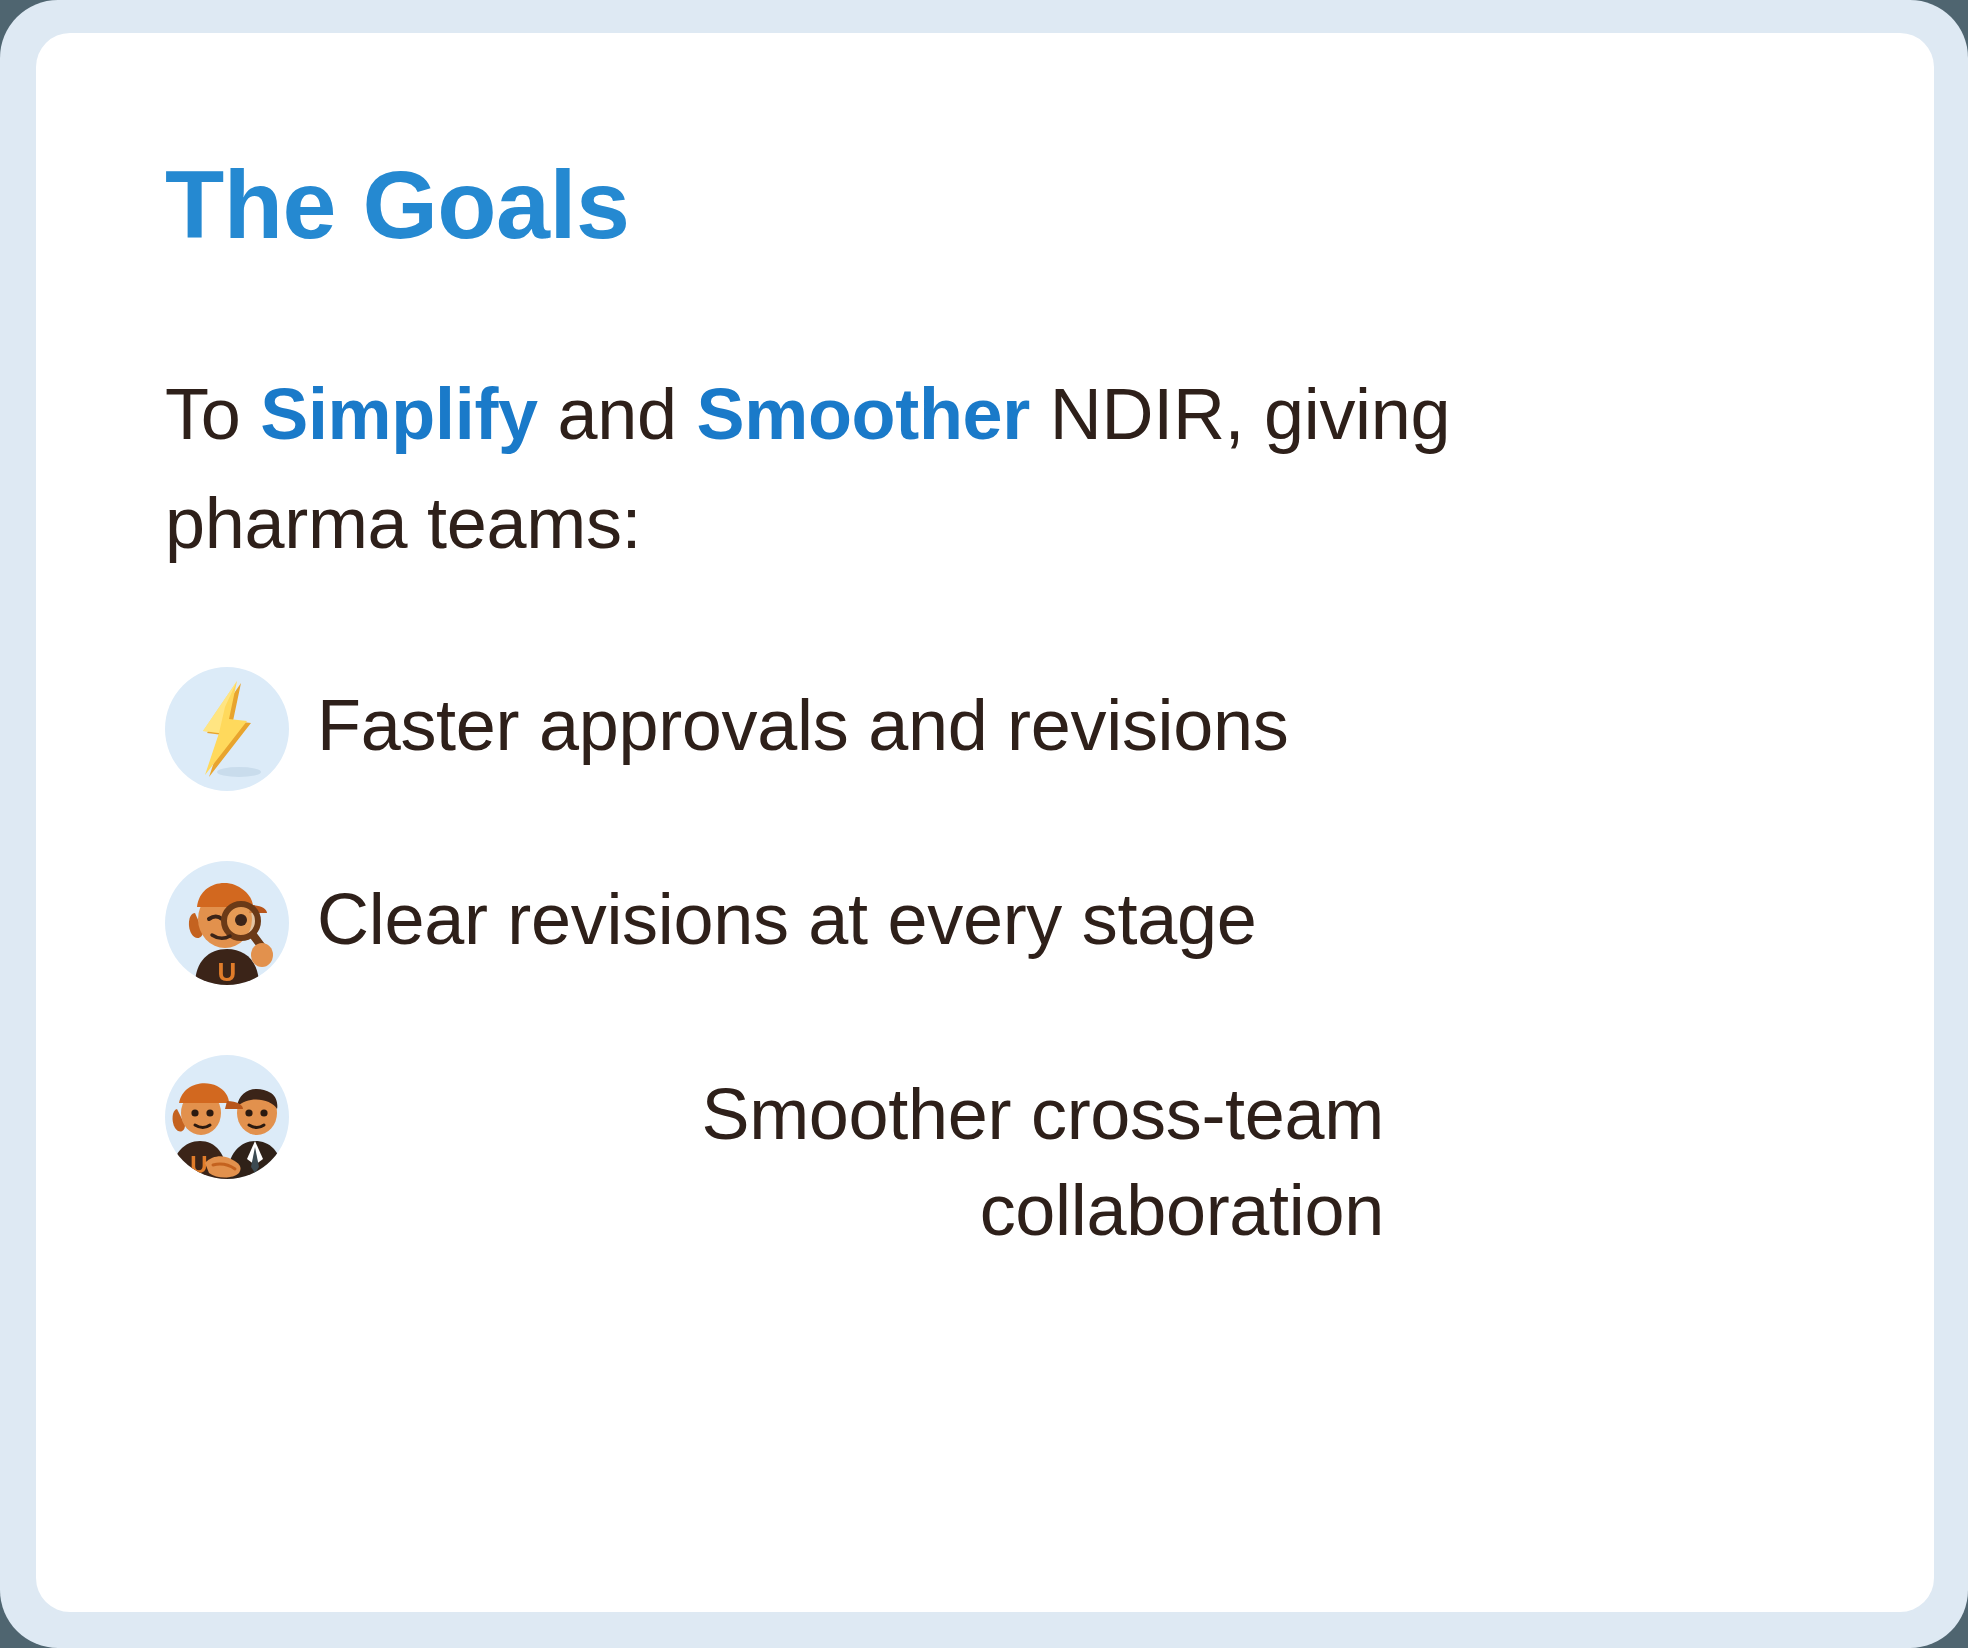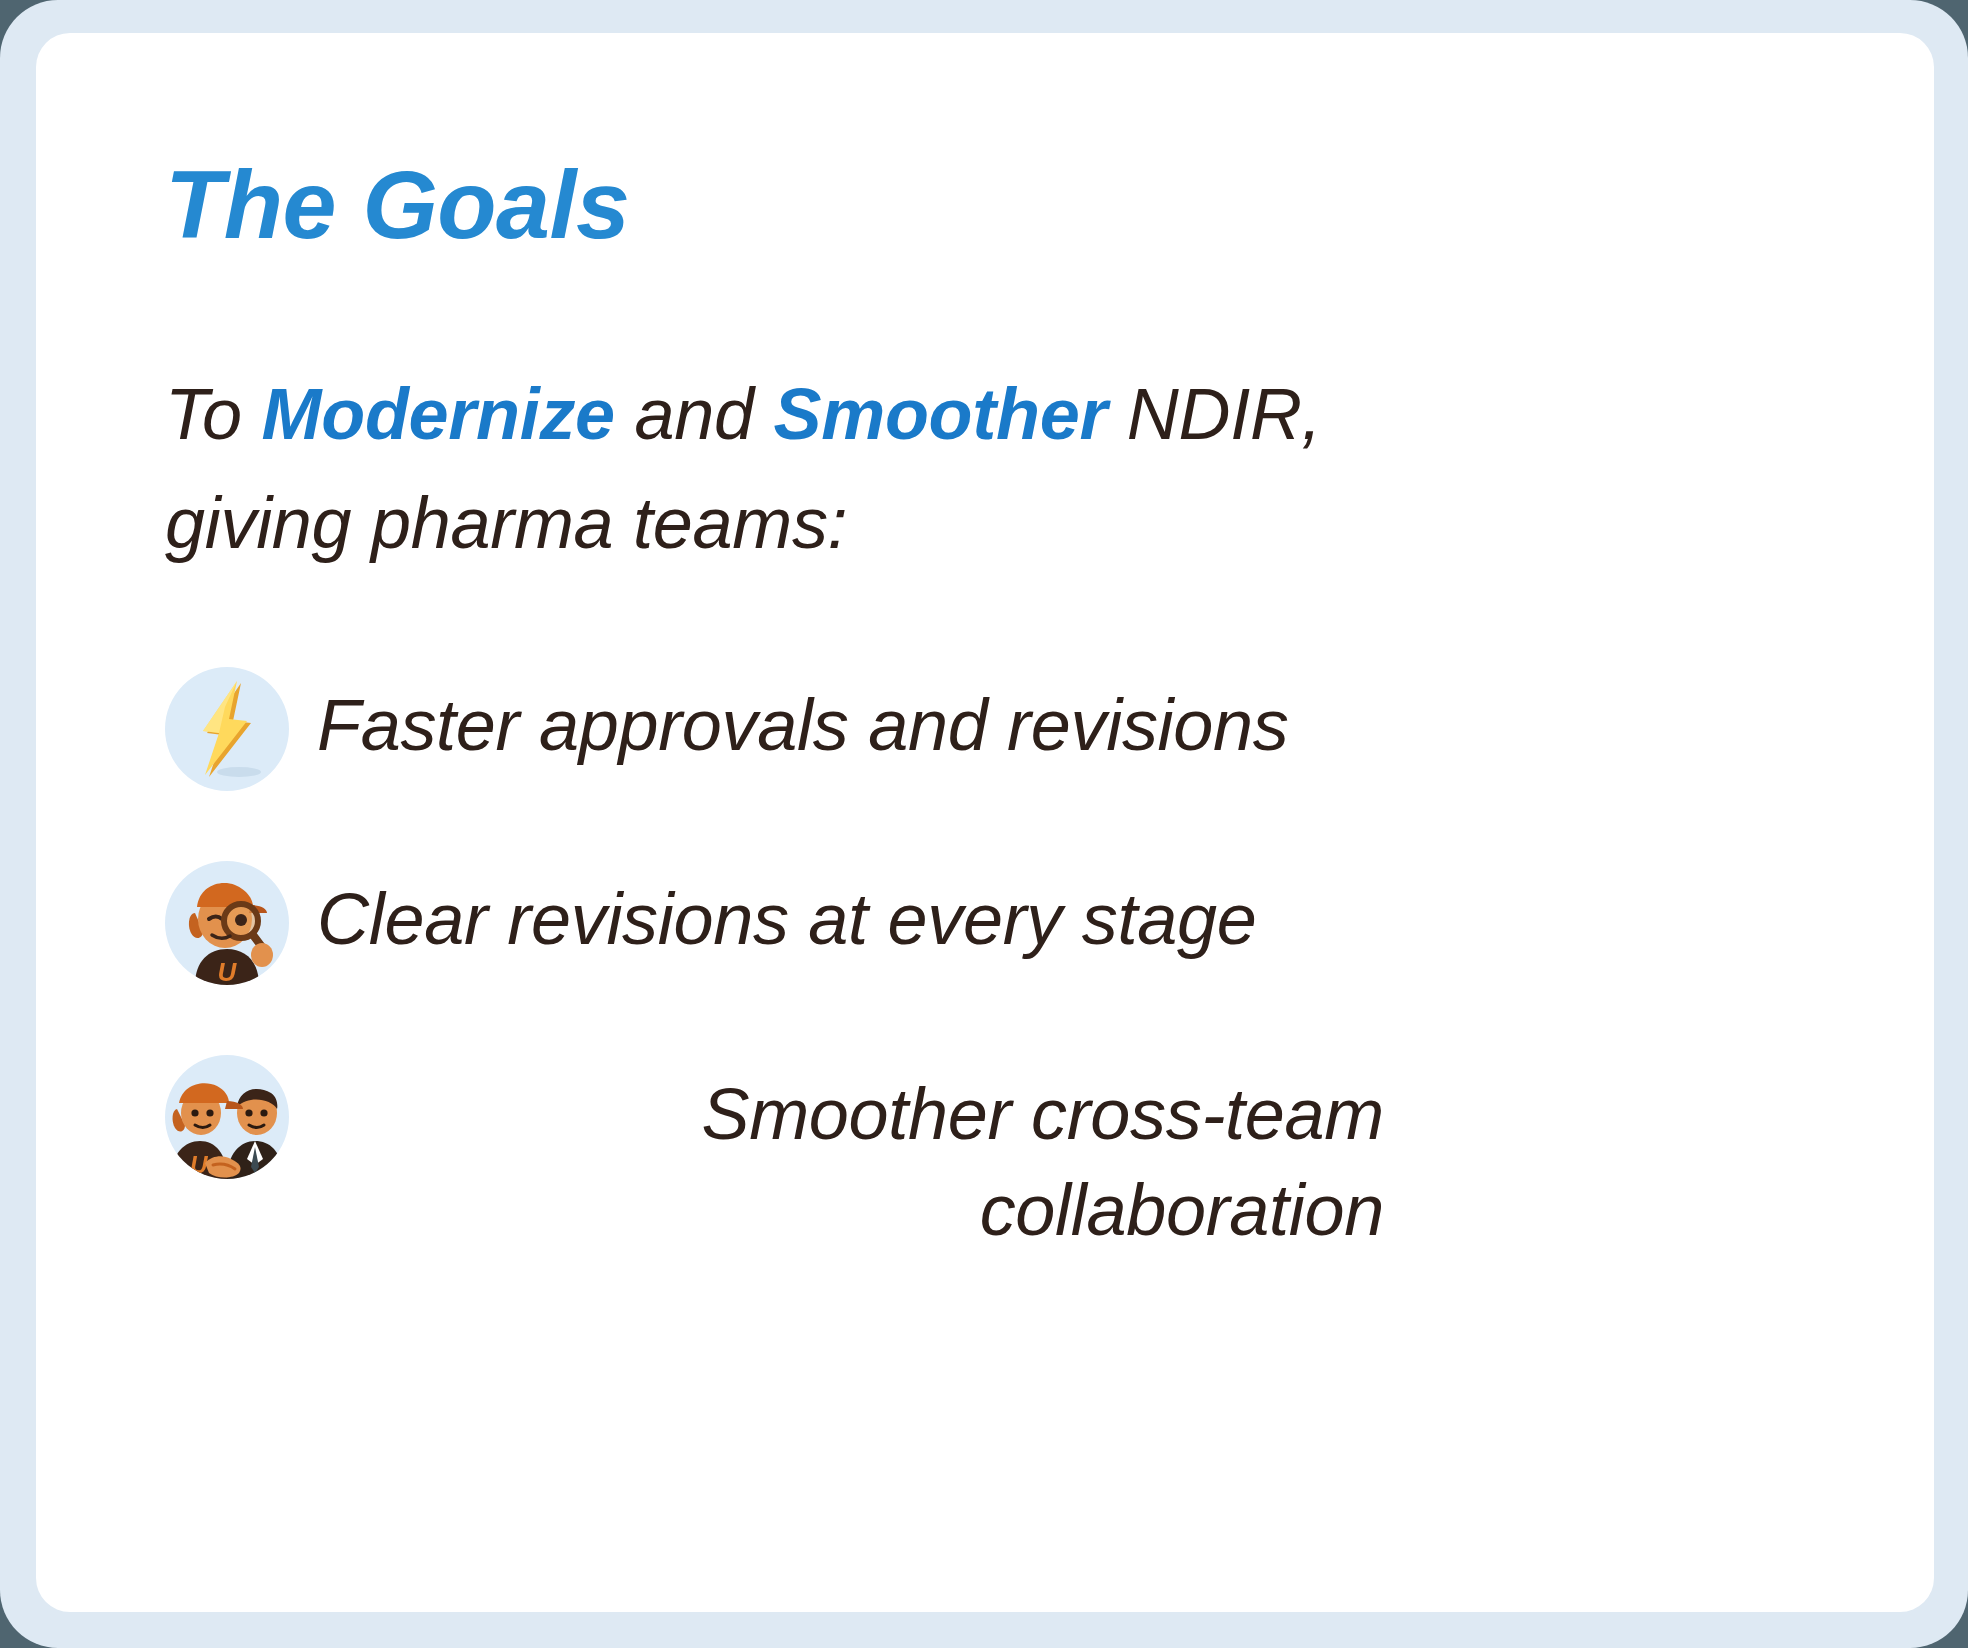--- a/index.html
+++ b/index.html
@@ -36,21 +36,20 @@
     background: #ffffff;
     border-radius: 34px;
     overflow: hidden;
   }
 
   .card-inner {
     position: absolute;
     left: 129px;
     top: 123px;
     right: 82px;
-    font-style: italic;
   }
 
   
   .page-title {
     font-size: 97px;
     font-weight: 700;
     line-height: 1.0;
     letter-spacing: -0.5px;
     color: #2589d1;
     margin: 0;
@@ -127,21 +126,21 @@
 </style>
 </head>
 <body>
 
 <div class="slide-frame">
   <div class="card">
     <div class="card-inner">
 
       <h1 class="page-title">The Goals</h1>
 
-      <p class="lead"><span>To </span><span class="hl">Modernize</span><span> and </span><span class="hl">Smoother</span><span> NDIR, giving pharma teams:</span></p>
+      <p class="lead"><span>To </span><span class="hl">Simplify</span><span> and </span><span class="hl">Smoother</span><span> NDIR, giving pharma teams:</span></p>
 
       <ul class="goal-list">
 
         <li class="goal-item">
           <span class="goal-icon">
             <svg viewBox="0 0 124 124" xmlns="http://www.w3.org/2000/svg">
               <ellipse cx="74" cy="105" rx="22" ry="5" fill="#c9dcec"></ellipse>
               <path d="M76 16 L42 66 L58 68 L44 110 L86 56 L68 54 Z" fill="#e8a42e"></path>
               <path d="M72 14 L38 64 L54 66 L40 108 L82 54 L64 52 Z" fill="#ffd95c"></path>
               <path d="M72 14 L38 64 L54 66 L60 40 Z" fill="#ffe88f" opacity="0.75"></path>

